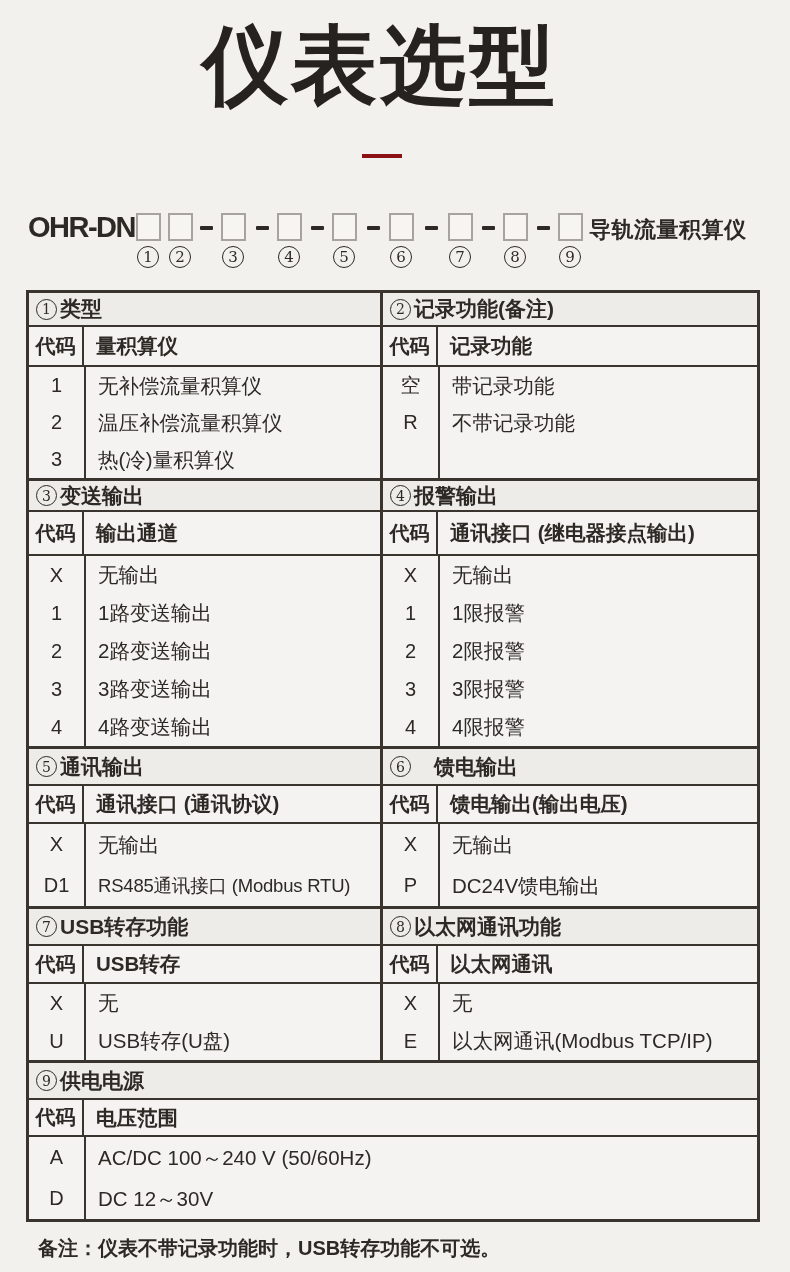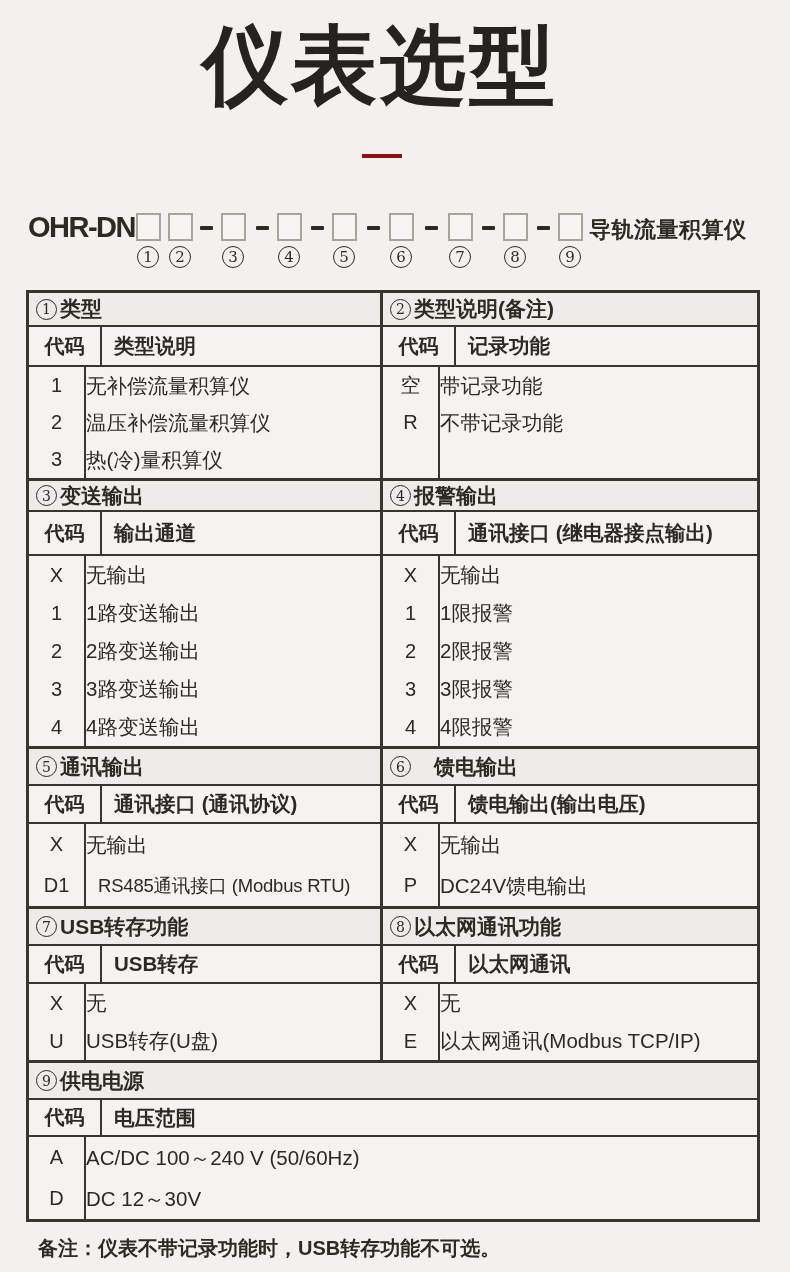--- a/index.html
+++ b/index.html
@@ -46,28 +46,28 @@
   .pair:first-child{border-top:none;}
   .half{width:351px;display:flex;flex-direction:column;}
   .half.right{width:377px;border-left:3px solid var(--line);}
   .pair.full .half{width:100%;}
   .sec-header{
     height:var(--hh);border-bottom:2px solid var(--line);background:var(--headbg);
     display:flex;align-items:center;padding-left:7px;
     font-size:21px;font-weight:600;
   }
   .sub{display:flex;height:var(--sh);border-bottom:2px solid var(--line);font-weight:600;}
-  .codecol-h{width:73px;border-right:2px solid var(--line);display:flex;align-items:center;justify-content:center;font-size:20px;}
+  .codecol-h{width:55px;border-right:2px solid var(--line);display:flex;align-items:center;justify-content:center;font-size:20px;}
   .desccol-h{flex:1;display:flex;align-items:center;padding-left:12px;font-size:20.5px;white-space:nowrap;}
   .data{flex:1;display:flex;}
   .codes{width:57px;border-right:2px solid var(--line);display:flex;flex-direction:column;}
   .descs{flex:1;display:flex;flex-direction:column;}
   .codes .cell{height:var(--rh);display:flex;align-items:center;justify-content:center;font-size:20px;font-weight:500;}
-  .descs .cell{height:var(--rh);display:flex;align-items:center;padding-left:0;font-size:20.5px;font-weight:500;white-space:nowrap;}
-  .descs .cell.fit{font-size:18.5px;letter-spacing:-0.2px;margin-left:12px;}
+  .descs .cell{height:var(--rh);display:flex;align-items:center;padding-left:12px;font-size:20.5px;font-weight:500;white-space:nowrap;}
+  .descs .cell.fit{font-size:18.5px;letter-spacing:-0.2px;}
   
   .note{margin:13px 0 0 38px;font-size:20px;font-weight:600;}
 </style>
 </head>
 <body>
 
 <div class="hdr">
   <div class="title">仪表选型</div>
   <div class="underline"></div>
 
@@ -106,39 +106,39 @@
 <div class="sel-table">
 
   <div class="pair" style="--hh:34px;--sh:40px;--rh:37px">
     <div class="half">
       <div class="sec-header">
         <span class="circ">1</span>
         <span>类型</span>
       </div>
       <div class="sub">
         <div class="codecol-h">代码</div>
-        <div class="desccol-h">类型说明</div>
+        <div class="desccol-h">量积算仪</div>
       </div>
       <div class="data">
         <div class="codes">
           <div class="cell">1</div>
           <div class="cell">2</div>
           <div class="cell">3</div>
         </div>
         <div class="descs">
           <div class="cell">无补偿流量积算仪</div>
           <div class="cell">温压补偿流量积算仪</div>
           <div class="cell">热(冷)量积算仪</div>
         </div>
       </div>
     </div>
     <div class="half right">
       <div class="sec-header">
         <span class="circ">2</span>
-        <span>类型说明(备注)</span>
+        <span>记录功能(备注)</span>
       </div>
       <div class="sub">
         <div class="codecol-h">代码</div>
         <div class="desccol-h">记录功能</div>
       </div>
       <div class="data">
         <div class="codes">
           <div class="cell">空</div>
           <div class="cell">R</div>
         </div>

